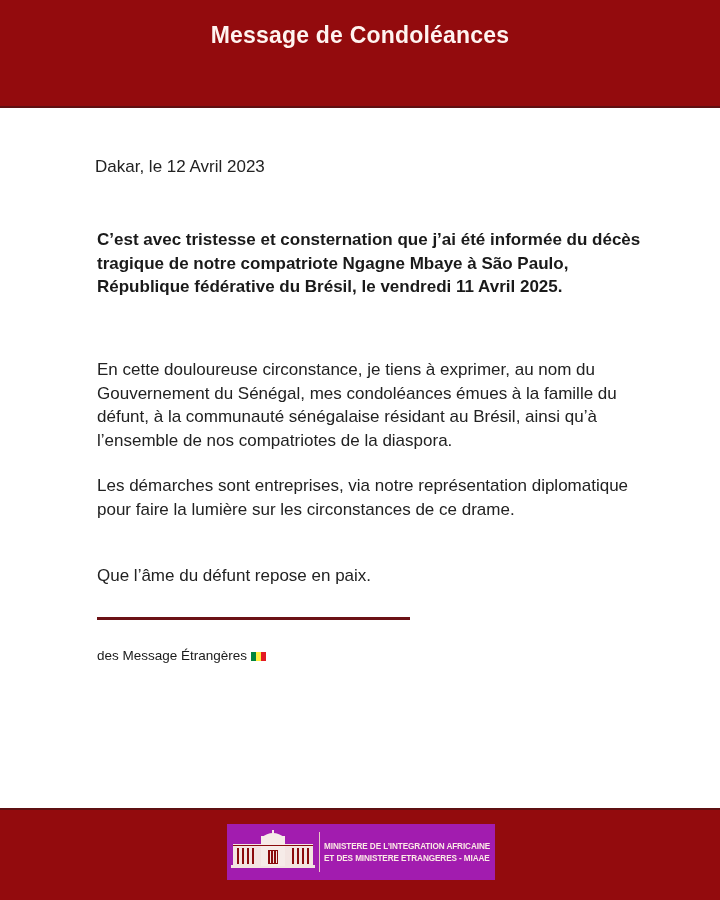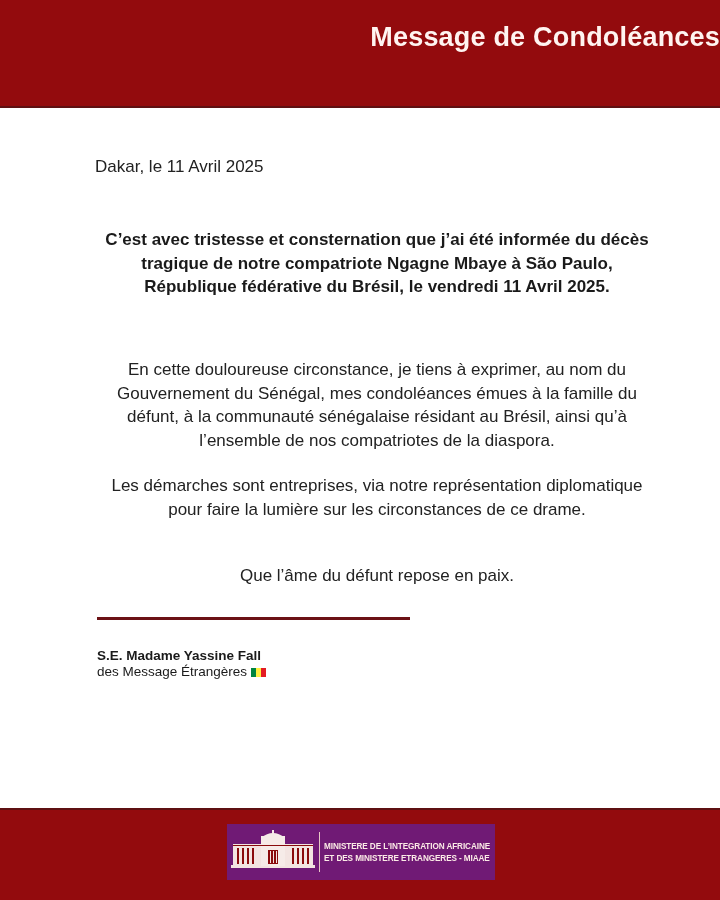--- a/index.html
+++ b/index.html
@@ -9,73 +9,72 @@
     font-family: "Liberation Sans", "DejaVu Sans", sans-serif;
     color: #1a1a1a;
   }
   .header {
     position: absolute; left: 0; top: 0; width: 720px; height: 106px;
     background: #930b0d;
     border-bottom: 2px solid #5e1012;
   }
   .header-title {
     position: absolute; left: 0; right: 0; top: 22px;
-    text-align: right; color: #fff4f0;
-    font-size: 27px; font-weight: bold; letter-spacing: 0.2px;
+    text-align: center; color: #fff4f0;
+    font-size: 23px; font-weight: bold; letter-spacing: 0.2px;
   }
   .content { position: absolute; left: 97px; top: 0; width: 560px; }
   .date { position: absolute; top: 157px; left: -2px; font-size: 17px; color: #222; white-space: nowrap; }
-  .para { position: absolute; left: 0; width: 560px; font-size: 17px; line-height: 23.5px; color: #222; text-align: center; }
+  .para { position: absolute; left: 0; width: 560px; font-size: 17px; line-height: 23.5px; color: #222; }
   .p-bold { top: 228px; font-weight: bold; color: #1a1a1a; }
   .p2 { top: 338px; margin-top: 20px; }
   .p3 { top: 474px; }
   .p4 { top: 564px; }
   .sig-line {
     position: absolute; left: 97px; top: 617px; width: 313px; height: 3px;
     background: #6b1215;
   }
   .signature { position: absolute; left: 97px; top: 648px; font-size: 13.5px; line-height: 16px; color: #1a1a1a; }
   .sig-name { font-weight: bold; }
   .flag { display: inline-block; width: 15px; height: 9px; vertical-align: middle; margin-left: 4px; }
   .flag span { display: inline-block; width: 5px; height: 9px; float: left; }
   .footer {
     position: absolute; left: 0; top: 808px; width: 720px; height: 92px;
     background: #930b0d;
     border-top: 2px solid #5e1012;
   }
   .logo-box {
     position: absolute; left: 227px; top: 14px; width: 268px; height: 56px;
-    background: #701a75;
+    background: #a21caf;
   }
   .building { position: absolute; left: 4px; top: 6px; width: 84px; height: 40px; }
   .logo-divider { position: absolute; left: 92px; top: 8px; width: 1px; height: 40px; background: #e8c9c6; }
   .logo-text {
     position: absolute; left: 97px; top: 17px; color: #fbeae6;
     font-size: 8.2px; font-weight: bold; line-height: 12px; white-space: nowrap; letter-spacing: -0.1px;
   }
 </style>
 </head>
 <body>
 
 <div class="header">
   <div class="header-title">Message de Condoléances</div>
 </div>
 
 <div class="content">
-  <div class="date">Dakar, le 11 Avril 2025</div>
+  <div class="date">Dakar, le 12 Avril 2023</div>
   <div class="para p-bold">C’est avec tristesse et consternation que j’ai été informée du décès tragique de notre compatriote Ngagne Mbaye à São Paulo, République fédérative du Brésil, le vendredi 11 Avril 2025.</div>
   <div class="para p2">En cette douloureuse circonstance, je tiens à exprimer, au nom du Gouvernement du Sénégal, mes condoléances émues à la famille du défunt, à la communauté sénégalaise résidant au Brésil, ainsi qu’à l’ensemble de nos compatriotes de la diaspora.</div>
   <div class="para p3">Les démarches sont entreprises, via notre représentation diplomatique pour faire la lumière sur les circonstances de ce drame.</div>
   <div class="para p4">Que l’âme du défunt repose en paix.</div>
 </div>
 
 <div class="sig-line"></div>
 
 <div class="signature">
-  <div class="sig-name">S.E. Madame Yassine Fall</div>
   <div>
     <span>des Message Étrangères</span><span class="flag"><span style="background:#00853f"></span><span style="background:#fdef42"></span><span style="background:#e31b23"></span></span>
   </div>
 </div>
 
 <div class="footer">
   <div class="logo-box">
     <svg class="building" viewBox="0 0 84 40">
       <rect x="2" y="14" width="80" height="22" fill="#f3e4e1"></rect>
       <rect x="0" y="35" width="84" height="3" fill="#f3e4e1"></rect>

